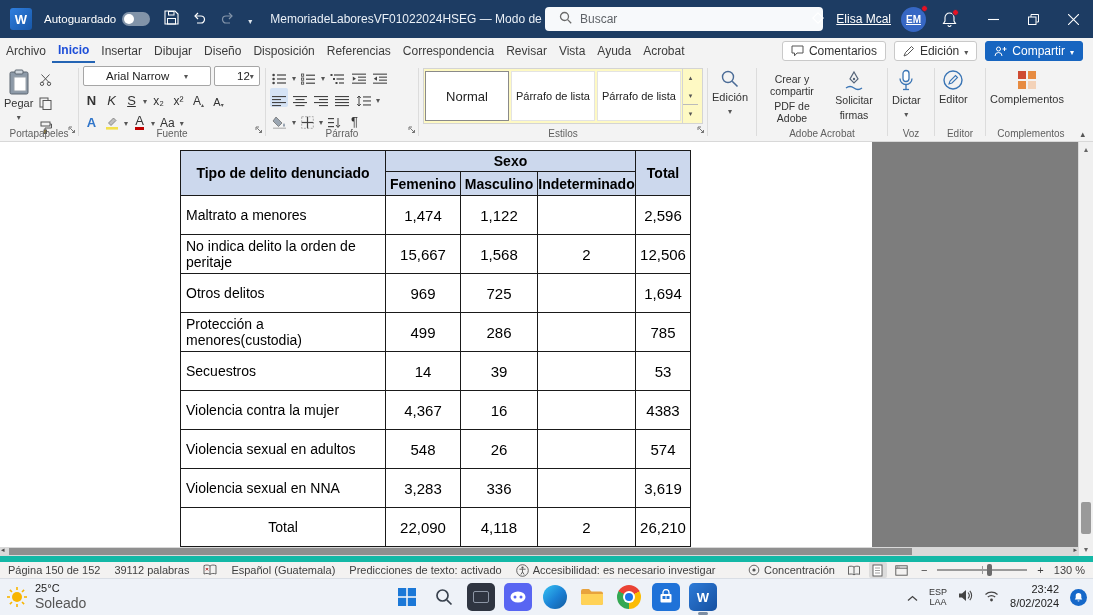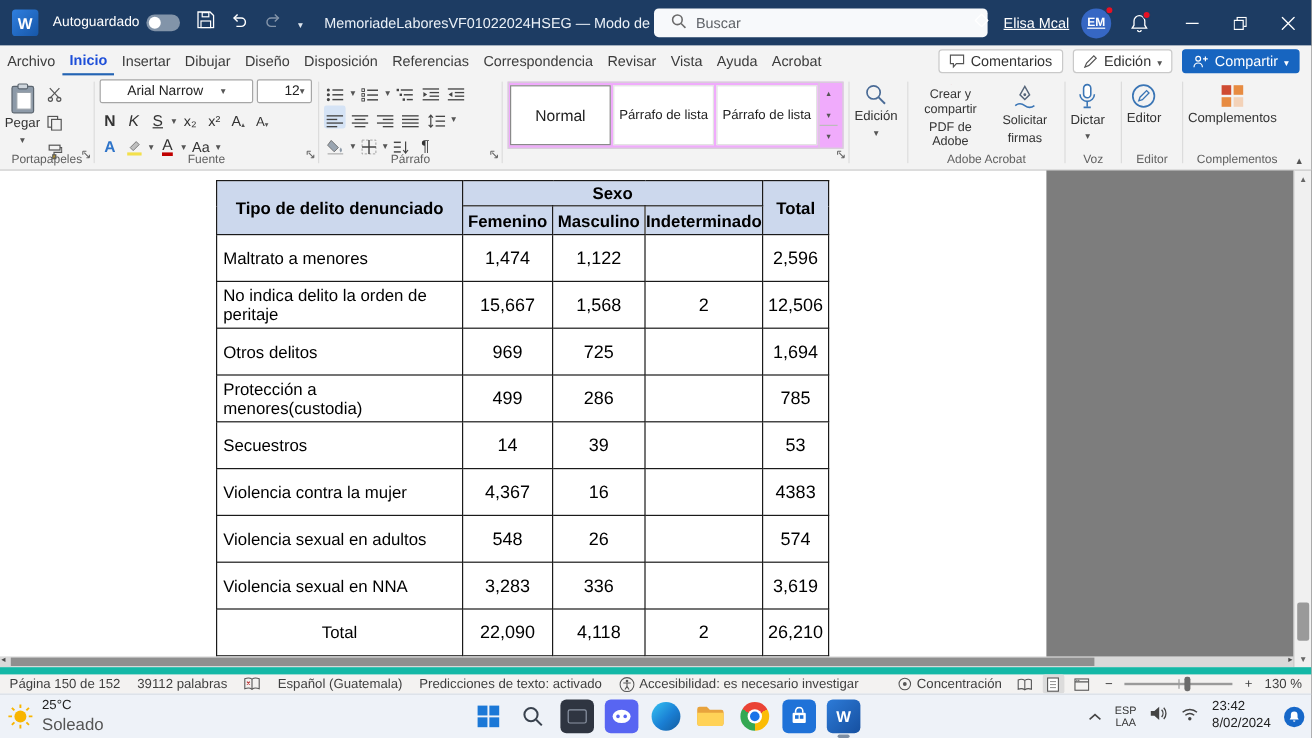--- a/index.html
+++ b/index.html
@@ -59,21 +59,21 @@
          display:flex;align-items:center;justify-content:space-between;padding:0 22px;border-radius:2px;}
   .rbtn{display:inline-flex;align-items:flex-end;justify-content:center;height:19px;min-width:17px;
         padding:0 2px;font-size:13px;color:#333;border-radius:2px;}
   .rbtn.sel{background:#d5e3f5;}
   .b{font-weight:bold;} .i{font-style:italic;} .u{text-decoration:underline;}
   .colorA{border-bottom:3px solid #c00000;line-height:1;}
   .effA{color:#2e74c9;font-weight:bold;}
   .growA{font-size:12px;} .growA::after{content:"▴";font-size:6px;vertical-align:top;color:#555;}
   .shrinkA{font-size:11px;} .shrinkA::after{content:"▾";font-size:6px;vertical-align:top;color:#555;}
   .clip-col{display:flex;flex-direction:column;justify-content:flex-start;gap:6px;margin-left:6px;padding-top:6px;}
-  .styles-box{background:#f0abfc;border:1px solid #d4d4d4;display:flex;height:56px;margin-top:2px;}
+  .styles-box{background:#fef9c3;border:1px solid #d4d4d4;display:flex;height:56px;margin-top:2px;}
   .style-card{width:84px;margin:2px 1px;background:#fff;border:1px solid #e3e3e3;display:flex;
               align-items:center;justify-content:center;text-align:center;color:#222;}
   .style-card.selected{border:1.5px solid #8a8a8a;}
   .style-card .s-normal{font-size:13px;}
   .style-card .s-lista{font-size:11px;}
   .gal-ctrl{width:16px;display:flex;flex-direction:column;border-left:1px solid #d4d4d4;}
   .gal-ctrl span{flex:1;display:flex;align-items:center;justify-content:center;font-size:7px;color:#555;}
   .gal-more{border-top:1px solid #bbb;}
   .adobe-btn{width:62px;display:flex;flex-direction:column;align-items:center;gap:2px;
              font-size:10.5px;color:#333;text-align:center;line-height:1.2;padding-top:4px;}
@@ -123,21 +123,21 @@
   .tb-icon.darkapp i{display:block;width:16px;height:12px;border:1px solid #8d96a5;border-radius:2px;}
   .tb-icon.discord{background:#5865f2;}
   .tb-icon.edge .circ{width:24px;height:24px;border-radius:50%;background:linear-gradient(135deg,#35c3f3,#1a7fd4 55%,#145c9e);}
   .tb-icon.chrome .circ{width:24px;height:24px;border-radius:50%;position:relative;
       background:conic-gradient(from -60deg,#ea4335 0 120deg,#fbbc05 0 240deg,#34a853 0 360deg);}
   .tb-icon.chrome .circ::before{content:"";position:absolute;left:6px;top:6px;width:12px;height:12px;border-radius:50%;background:#fff;}
   .tb-icon.chrome .circ::after{content:"";position:absolute;left:8px;top:8px;width:8px;height:8px;border-radius:50%;background:#1a73e8;}
   .tb-icon.store{background:#1f72d8;}
   .tray{position:absolute;right:6px;top:0;height:100%;display:flex;align-items:center;gap:11px;}
   .kb{display:flex;flex-direction:column;align-items:center;font-size:9px;line-height:1.15;color:#333;}
-  .clock{display:flex;flex-direction:column;align-items:flex-start;font-size:11px;line-height:1.25;color:#222;}
+  .clock{display:flex;flex-direction:column;align-items:flex-end;font-size:11px;line-height:1.25;color:#222;}
   .badge{width:17px;height:17px;border-radius:50%;background:#1668c9;display:flex;align-items:center;justify-content:center;}
 </style>
 </head>
 <body>
 
 <div id="app">
 
   <header class="titlebar">
     <div class="word-logo">W</div>
     <div class="autosave">
@@ -493,20 +493,21 @@
           <div class="style-card">
             <span class="s-lista">Párrafo de lista</span>
           </div>
           <div class="gal-ctrl">
             <span>▴</span>
             <span>▾</span>
             <span class="gal-more">▾</span>
           </div>
         </div>
       </div>
+      <span class="glabel">Estilos</span>
       <span class="launcher">
         <svg width="8" height="8" viewBox="0 0 8 8">
             <path d="M1 1 H4 M1 1 V4 M2.2 2.2 L6.5 6.5 M6.5 6.5 H4 M6.5 6.5 V4" fill="none" stroke="#666" stroke-width="0.9"></path>
           </svg>
       </span>
     </div>
     <div class="gsep"></div>
 
     <div class="rgroup" style="width:48px">
       <div class="bigbtn">

